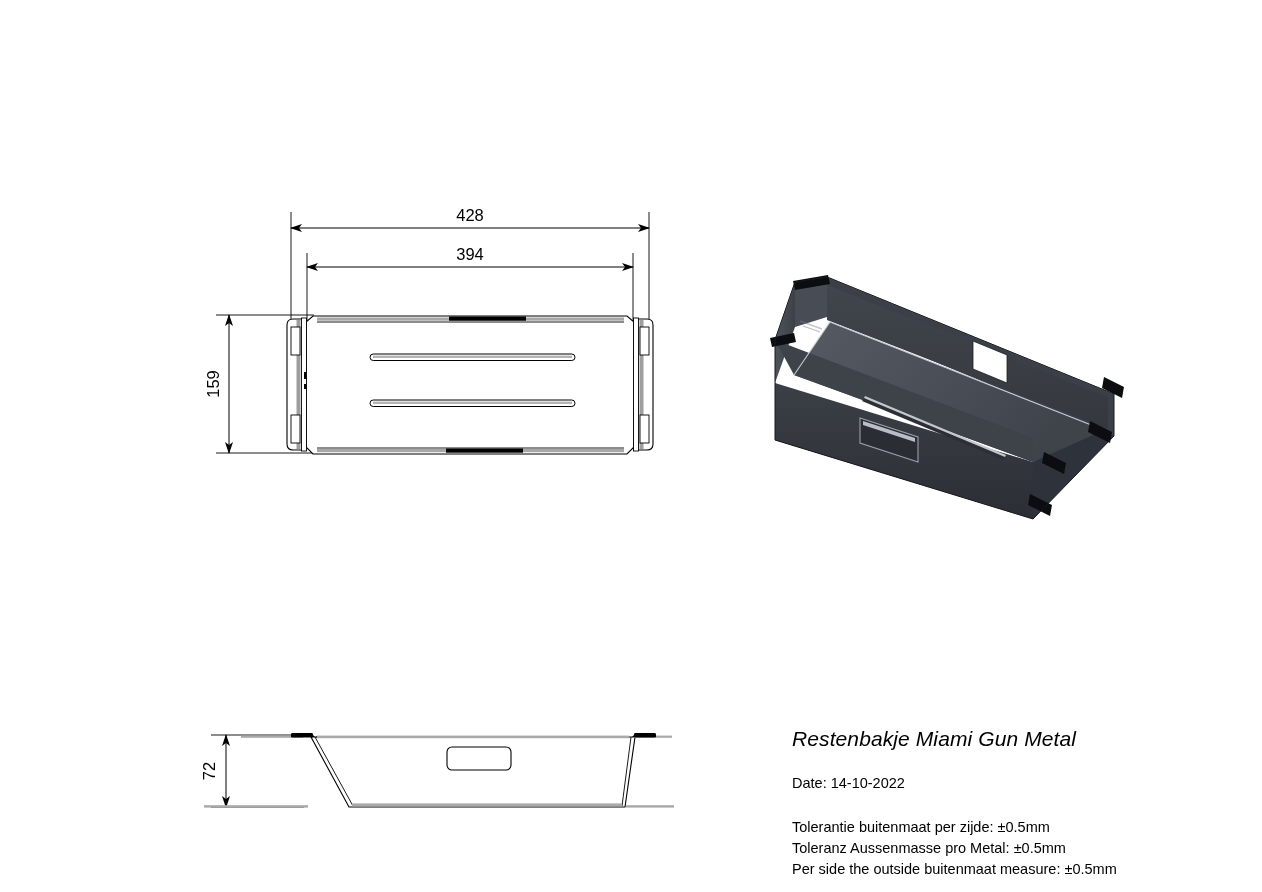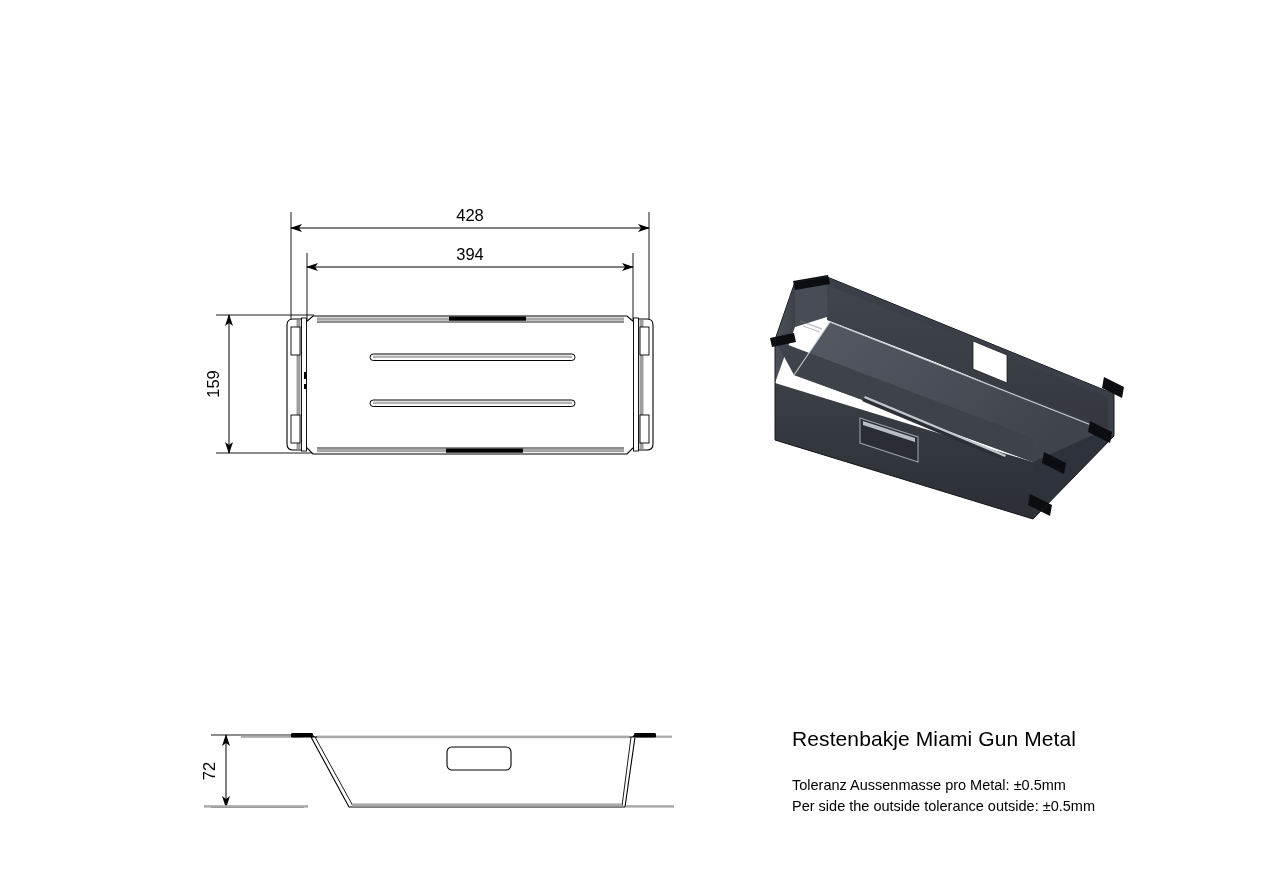--- a/index.html
+++ b/index.html
@@ -38,20 +38,21 @@
     top: 727px;
     width: 470px;
   }
   .title-block .doc-title {
     font-size: 21px;
     font-weight: 400;
     letter-spacing: 0.1px;
     color: #000;
     margin: 0 0 24px 0;
     white-space: nowrap;
+    font-style: italic;
   }
   .title-block .doc-date {
     font-size: 14.5px;
     margin: 0 0 26px 0;
     white-space: nowrap;
   }
   .tolerances {
     margin: 0;
   }
   .tolerances .tol-line {
@@ -301,19 +302,21 @@
 
       <g fill="none" stroke="#16191d" stroke-width="1">
         <path d="M791,282 L823,277 L1110,394 L1110,436 L1029,519 L771,440 L771,340 Z"></path>
       </g>
     </g>
 
   </svg>
 
   <div class="title-block">
     <div class="doc-title">Restenbakje Miami Gun Metal</div>
+    <div class="doc-date">Date: 14-10-2022</div>
     <div class="tolerances">
+      <div class="tol-line">Tolerantie buitenmaat per zijde: ±0.5mm</div>
       <div class="tol-line">Toleranz Aussenmasse pro Metal: ±0.5mm</div>
-      <div class="tol-line">Per side the outside tolerance outside: ±0.5mm</div>
+      <div class="tol-line">Per side the outside buitenmaat measure: ±0.5mm</div>
     </div>
   </div>
 
 </div>
 
 </body></html>

